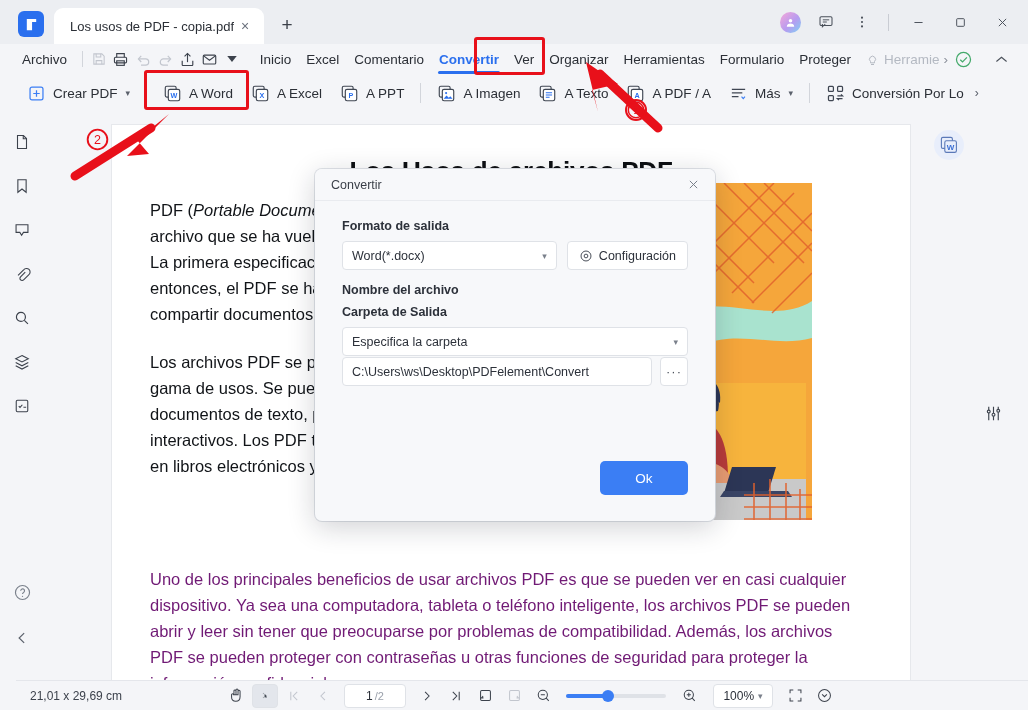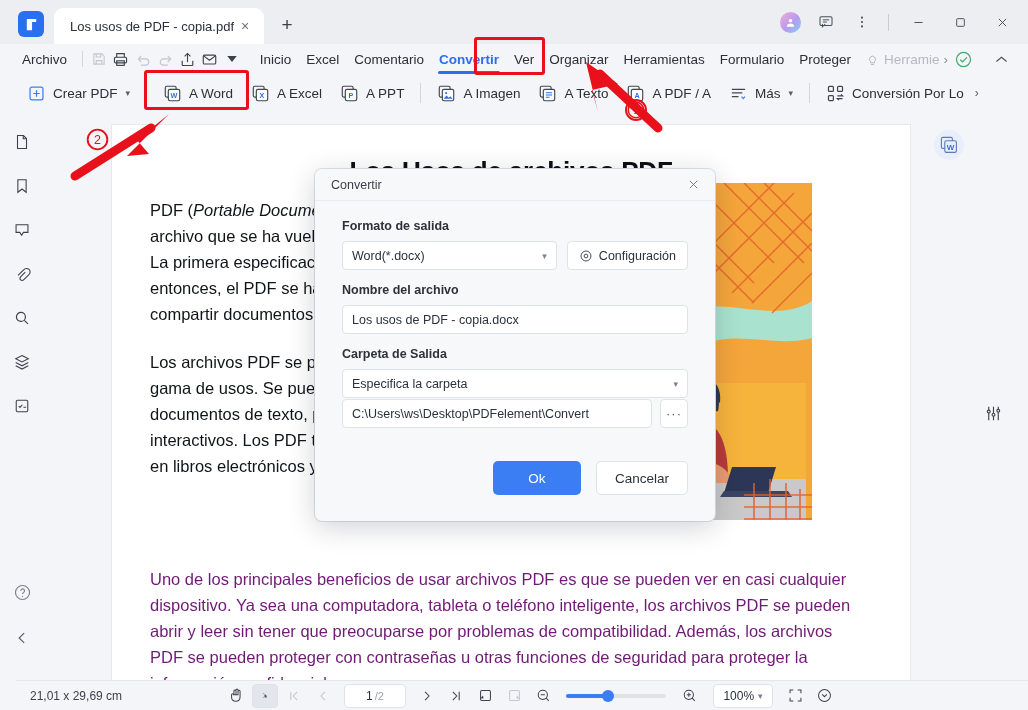--- a/index.html
+++ b/index.html
@@ -693,44 +693,38 @@
         <div class="btn-cfg">
           <svg width="14" height="14" viewBox="0 0 18 18" fill="none" stroke="#3c424c" stroke-width="1.2">
               <circle cx="9" cy="9" r="6.4"></circle>
               <circle cx="9" cy="9" r="2.4"></circle>
             </svg>
           <span>Configuración</span>
         </div>
       </div>
 
       <div class="flabel">Nombre del archivo</div>
-      <div class="frow">
-        <div class="txtin">
-          <span>Los usos de PDF - copia.docx</span>
-        </div>
-      </div>
 
       <div class="flabel">Carpeta de Salida</div>
       <div class="frow" style="margin-bottom:1px">
         <div class="sel">
           <span>Especifica la carpeta</span>
           <span class="sc">▾</span>
         </div>
       </div>
       <div class="pathrow">
         <div class="txtin">
           <span>C:\Users\ws\Desktop\PDFelement\Convert</span>
         </div>
         <div class="btn-dots">···</div>
       </div>
     </div>
 
     <div class="dlg-actions">
       <div class="btn-ok">Ok</div>
-      <div class="btn-cancel">Cancelar</div>
     </div>
   </div>
 
   <div class="statusbar">
     <span class="sb-size">21,01 x 29,69 cm</span>
     <div class="sb-center">
       <div class="sb-ic">
         <svg width="17" height="17" viewBox="0 0 20 20" fill="none" stroke="#3c424c" stroke-width="1.2">
             <path d="M7 9V4.6a1.2 1.2 0 112.4 0V9m0 0V3.6a1.2 1.2 0 112.4 0V9m0 0V5a1.2 1.2 0 112.4 0v6.4c0 3.2-2 5.4-5 5.4s-5-2-5-5V9.2a1.2 1.2 0 112.4 0z"></path>
           </svg>

